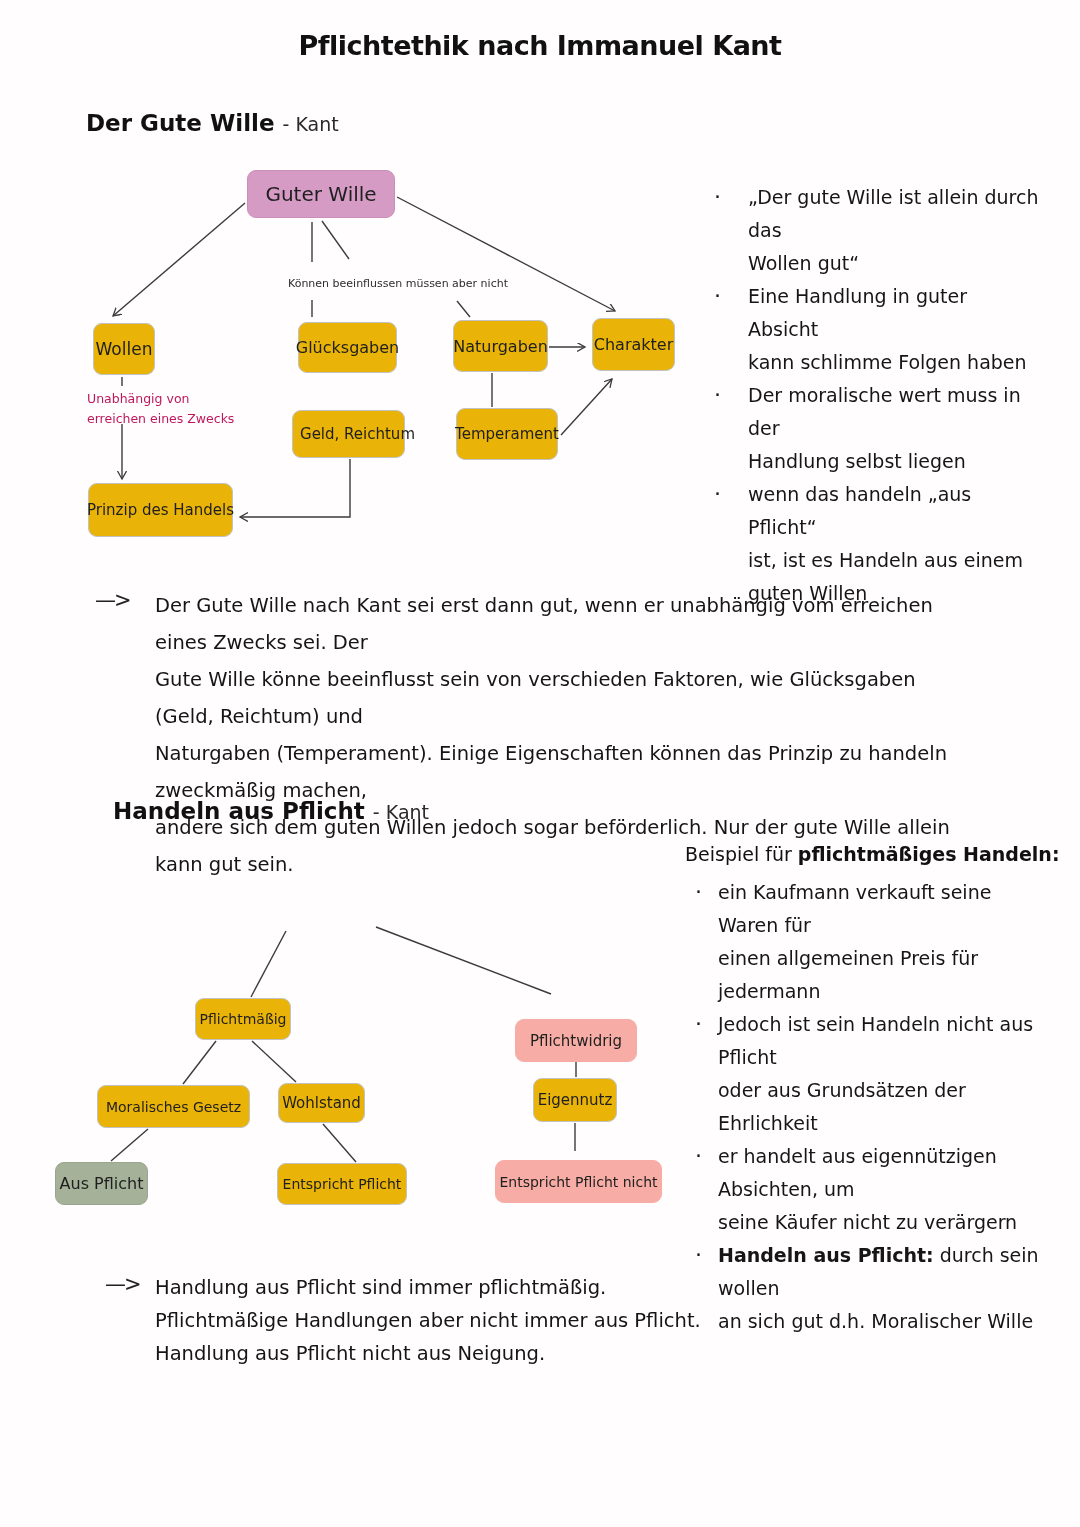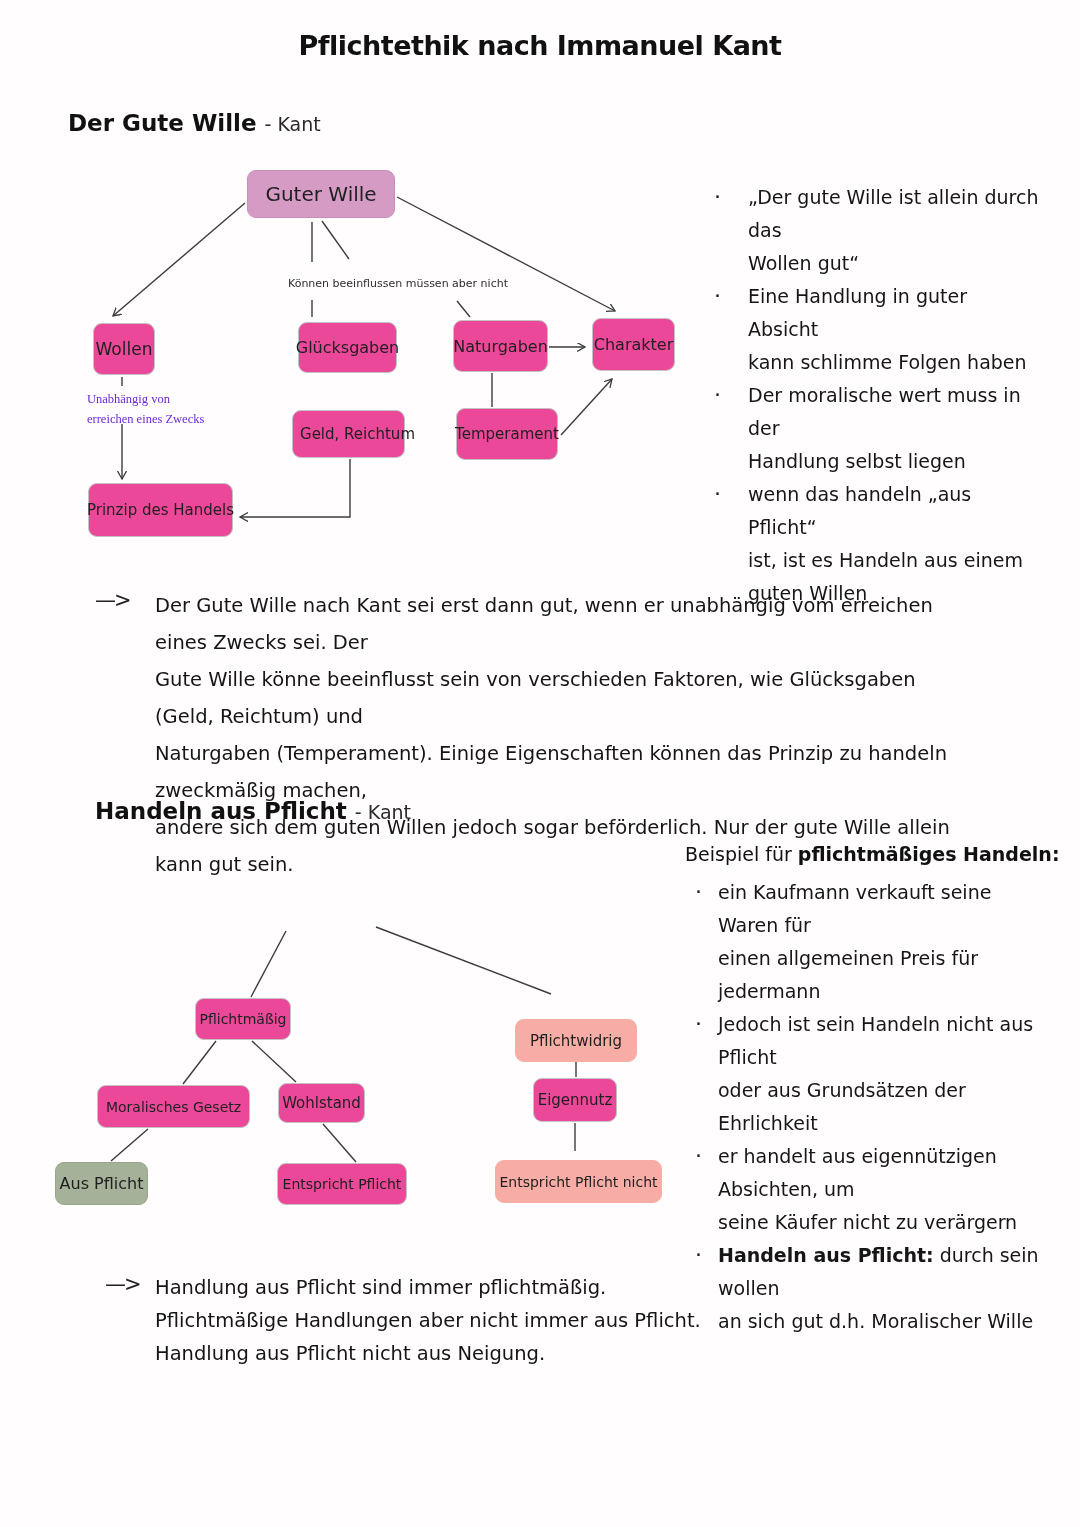--- a/index.html
+++ b/index.html
@@ -3,38 +3,38 @@
 <meta charset="utf-8">
 <style>
   html,body{margin:0;padding:0;background:#e9e9e9;}
   .page{position:relative;width:1080px;height:1527px;margin:0 auto;background:#fffdfd;
         font-family:"DejaVu Sans",sans-serif;color:#1d1d1d;overflow:hidden;}
   .abs{position:absolute;}
   .pre{white-space:pre-line;}
 
   .title{left:0;top:30px;width:1080px;text-align:center;font-size:27px;font-weight:bold;
          letter-spacing:-0.5px;color:#111;}
-  .sec-heading{font-size:23px;font-weight:bold;color:#111;white-space:nowrap;}
+  .sec-heading{font-size:23px;font-weight:bold;color:#111;white-space:nowrap;margin-left:18px;}
   .sec-heading .suffix{font-weight:normal;font-size:19px;color:#2a2a2a;margin-left:8px;}
 
   svg.wires{left:0;top:0;pointer-events:none;}
   svg.wires line, svg.wires polyline{stroke:#3b3b3b;stroke-width:1.4;fill:none;}
 
   .node{position:absolute;display:flex;align-items:center;justify-content:center;
-        background:#ec4899;border:1.4px solid #c2c2c2;border-radius:9px;font-size:16px;
+        background:#eab308;border:1.4px solid #c2c2c2;border-radius:9px;font-size:16px;
         color:#1f1f1f;white-space:nowrap;box-sizing:border-box;}
   .node.pink{background:var(--pink-node,#d59bc5);border-color:var(--pink-node-border,#c98fb9);}
   .node.salmon{background:var(--salmon-node,#f7ada5);border-color:var(--salmon-node,#f7ada5);}
   .node.green{background:var(--green-node,#a5b199);border-color:var(--green-node-border,#99a58d);}
   .node.col{flex-direction:column;line-height:1.25;}
   .fs14{font-size:14px;} .fs15{font-size:15px;} .fs17{font-size:17px;} .fs20{font-size:20px;}
   .node .sub{font-size:14px;color:#2a2a2a;margin-top:4px;}
 
   .tinylabel{font-size:11px;color:#2e2e2e;white-space:nowrap;}
-  .smalllabel{font-size:12.5px;color:#6d28d9;line-height:20px;font-family:Liberation Serif, serif;}
+  .smalllabel{font-size:12.5px;color:#be185d;line-height:20px;}
 
   .bullets{list-style:none;margin:0;padding:0;}
   .bullets li{position:relative;padding-left:36px;font-size:19px;line-height:33px;color:#161616;}
   .bullets .dot{position:absolute;left:2px;top:-1px;font-size:22px;}
   .bullets2 li{padding-left:33px;}
   .bullets2 .dot{left:10px;}
   .ex-heading{font-size:19px;color:#111;white-space:nowrap;}
   .ex-heading b{font-weight:bold;}
   .b{font-weight:bold;}
 

